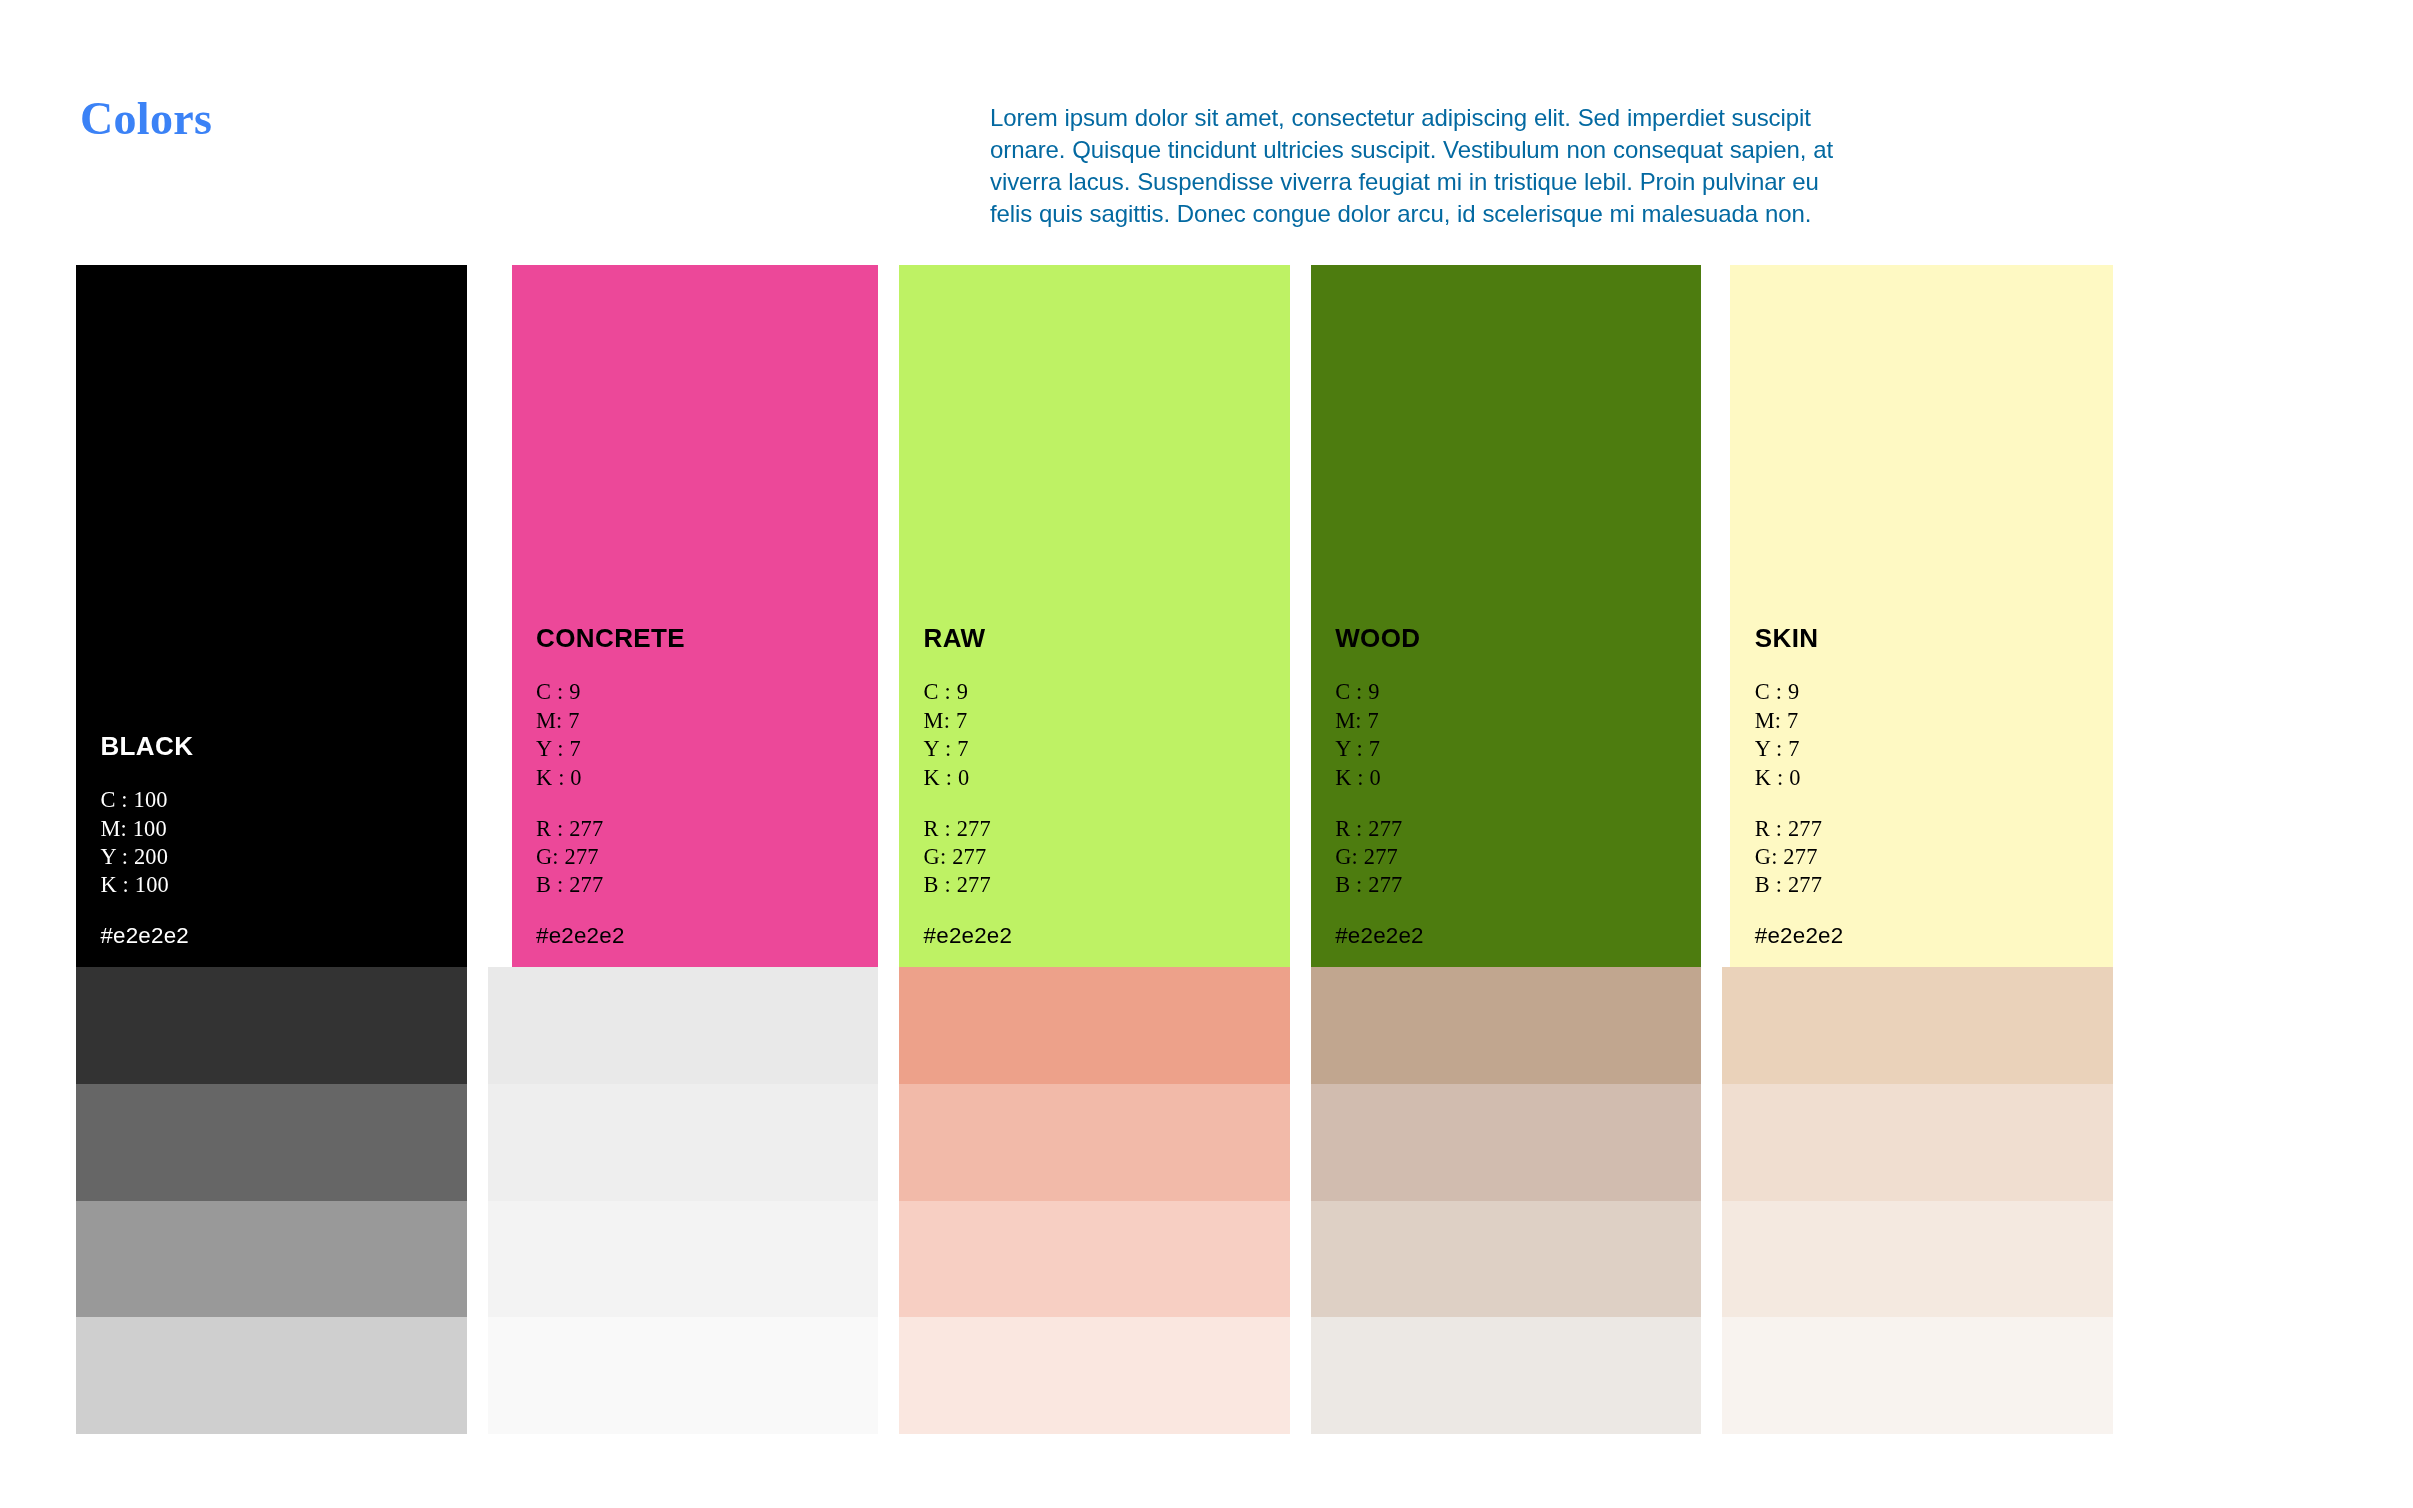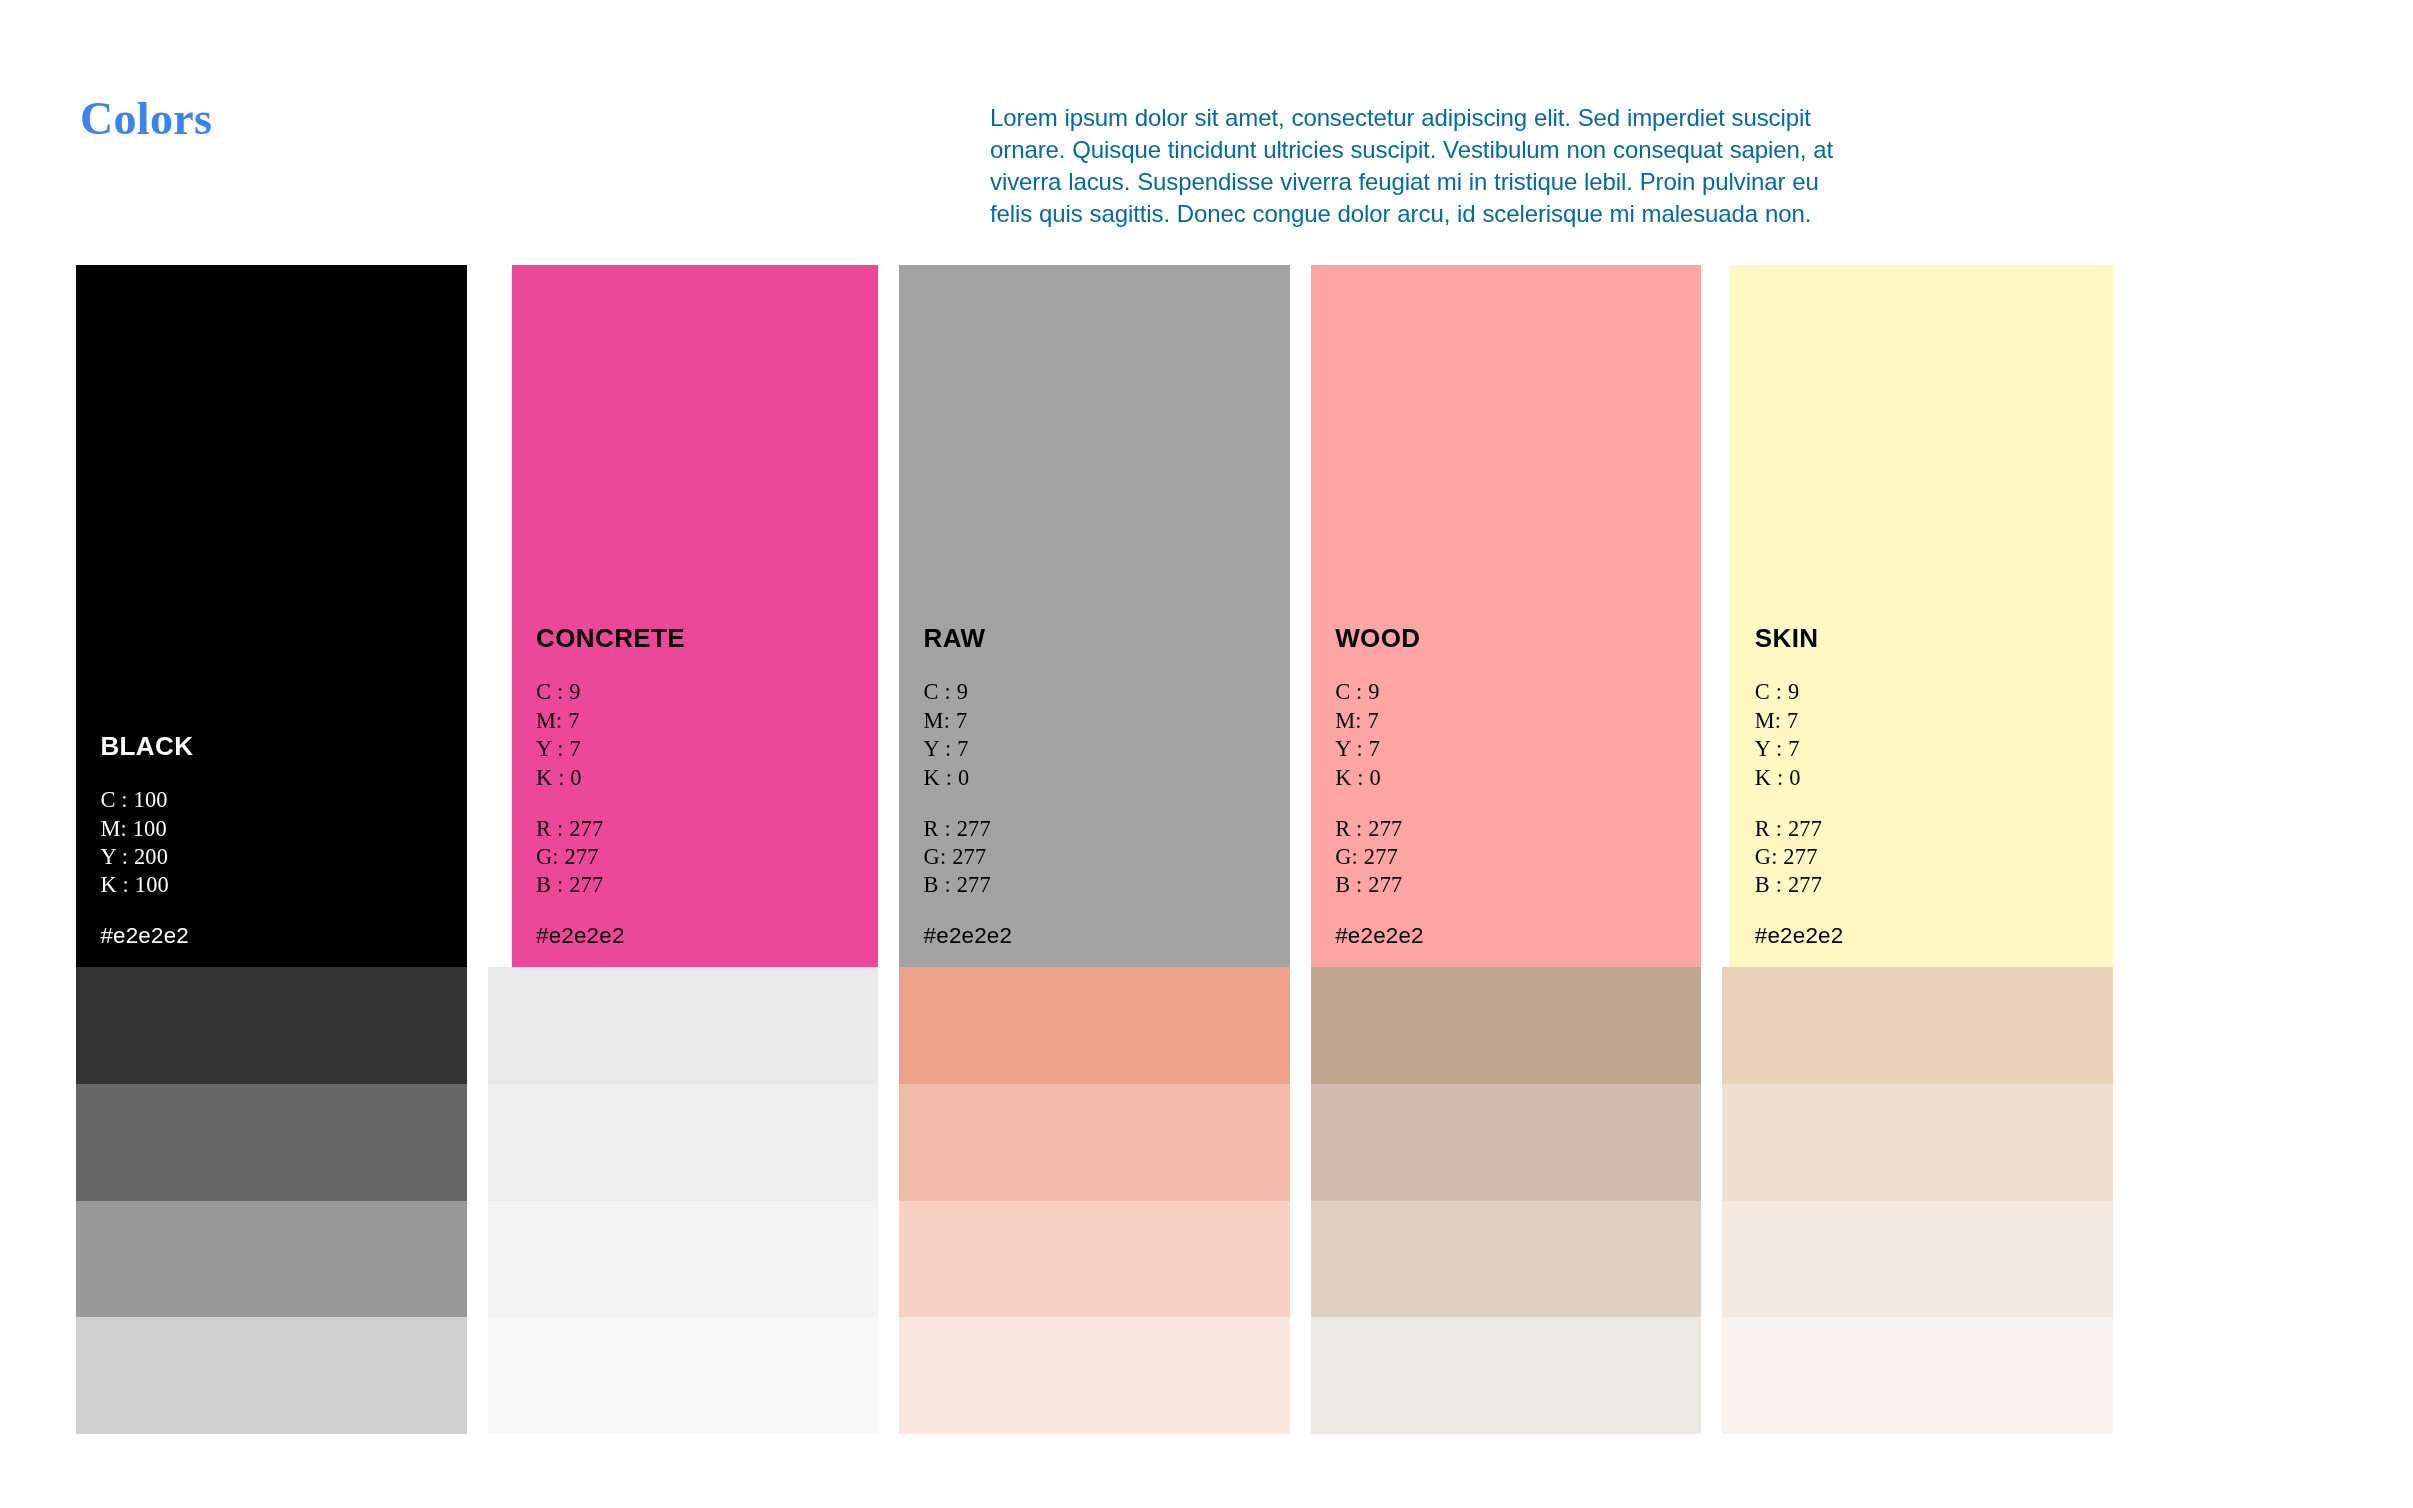--- a/index.html
+++ b/index.html
@@ -160,21 +160,21 @@
           </div>
           <div class="hex-row on-light">#e2e2e2</div>
         </div>
       </div>
       <div class="tint-band" style="background: rgb(233, 233, 233);"></div>
       <div class="tint-band" style="background: rgb(238, 238, 238);"></div>
       <div class="tint-band" style="background: rgb(243, 243, 243);"></div>
       <div class="tint-band" style="background: rgb(249, 249, 249);"></div>
     </div>
     <div class="swatch-column">
-      <div class="swatch-main" style="background: #a3a3a3; padding-left: 40px;">
+      <div class="swatch-main" style="background: #bef264; padding-left: 40px;">
         <div class="swatch-info">
           <div class="swatch-name on-light">RAW</div>
           <div class="value-block cmyk on-light">
             <span class="value-row">C : 9</span>
             <span class="value-row">M: 7</span>
             <span class="value-row">Y : 7</span>
             <span class="value-row">K : 0</span>
           </div>
           <div class="value-block rgb on-light">
             <span class="value-row">R : 277</span>
@@ -183,21 +183,21 @@
           </div>
           <div class="hex-row on-light">#e2e2e2</div>
         </div>
       </div>
       <div class="tint-band" style="background: rgb(237, 161, 138);"></div>
       <div class="tint-band" style="background: rgb(242, 186, 169);"></div>
       <div class="tint-band" style="background: rgb(247, 207, 195);"></div>
       <div class="tint-band" style="background: rgb(250, 231, 224);"></div>
     </div>
     <div class="swatch-column">
-      <div class="swatch-main" style="background: #fca5a5;">
+      <div class="swatch-main" style="background: #4d7c0f;">
         <div class="swatch-info">
           <div class="swatch-name on-light">WOOD</div>
           <div class="value-block cmyk on-light">
             <span class="value-row">C : 9</span>
             <span class="value-row">M: 7</span>
             <span class="value-row">Y : 7</span>
             <span class="value-row">K : 0</span>
           </div>
           <div class="value-block rgb on-light">
             <span class="value-row">R : 277</span>

